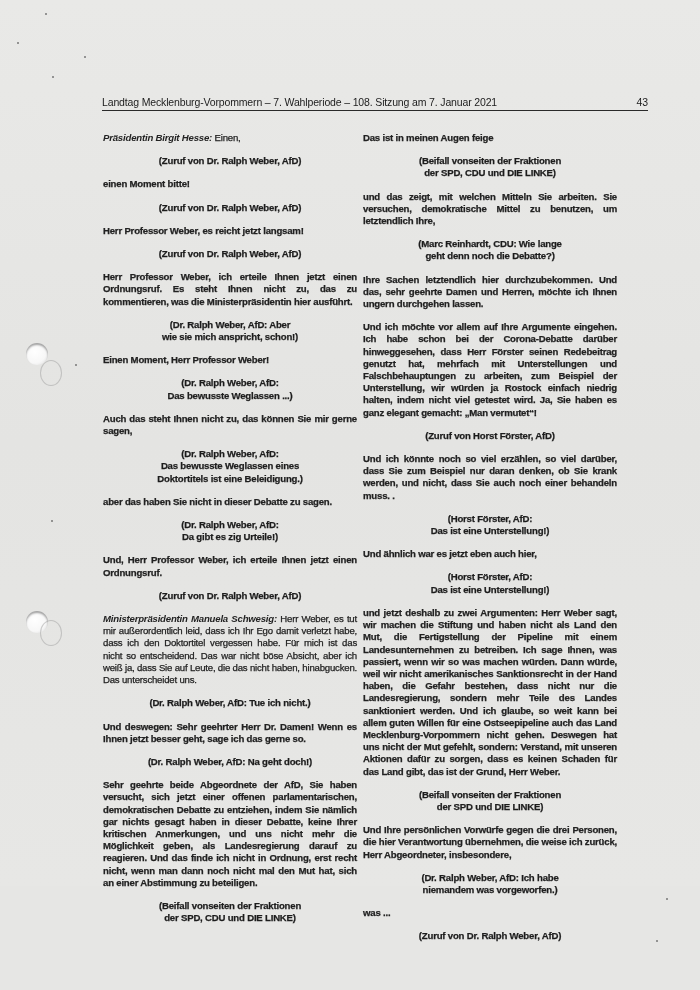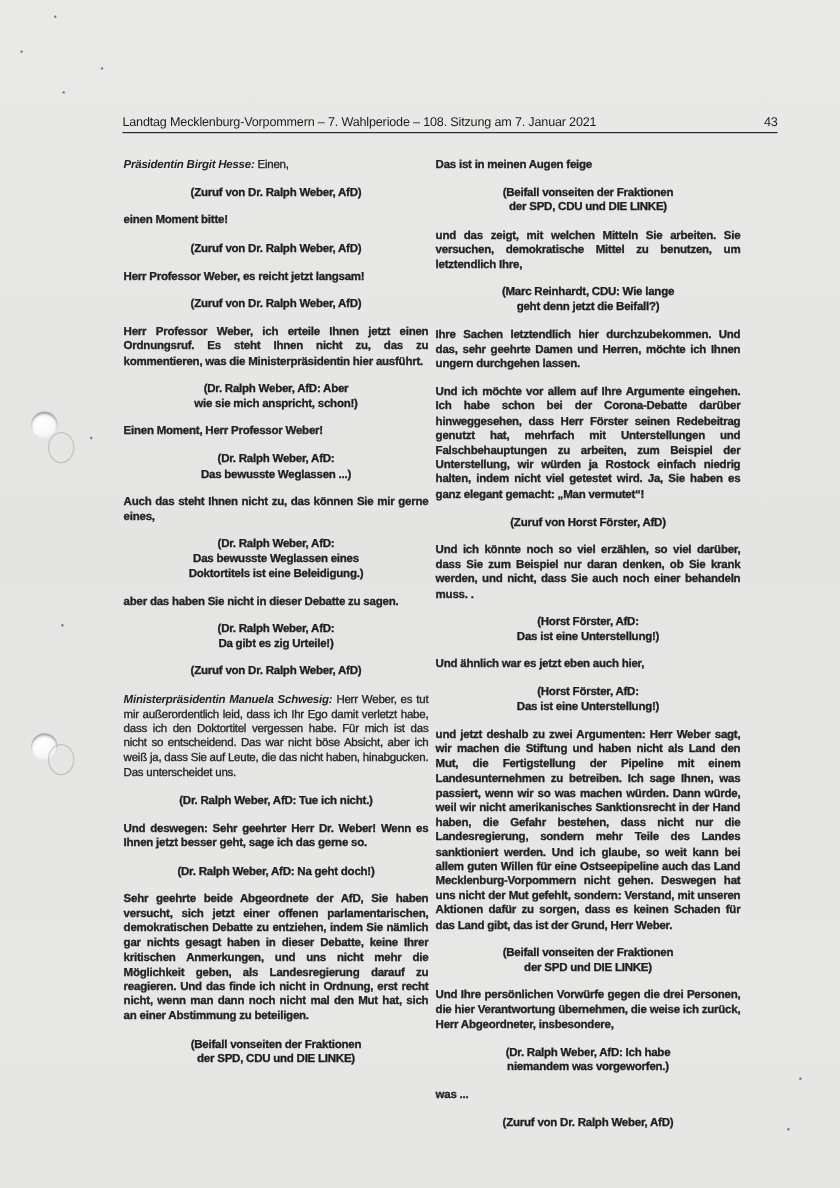--- a/index.html
+++ b/index.html
@@ -73,43 +73,44 @@
       <p class="para body">einen Moment bitte!</p>
       <div class="interj">(Zuruf von Dr. Ralph Weber, AfD)</div>
       <p class="para body">Herr Professor Weber, es reicht jetzt langsam!</p>
       <div class="interj">(Zuruf von Dr. Ralph Weber, AfD)</div>
       <p class="para body">Herr Professor Weber, ich erteile Ihnen jetzt einen Ordnungsruf. Es steht Ihnen nicht zu, das zu kommentieren, was die Ministerpräsidentin hier ausführt.</p>
       <div class="interj">(Dr. Ralph Weber, AfD: Aber
 wie sie mich anspricht, schon!)</div>
       <p class="para body">Einen Moment, Herr Professor Weber!</p>
       <div class="interj">(Dr. Ralph Weber, AfD:
 Das bewusste Weglassen ...)</div>
-      <p class="para body">Auch das steht Ihnen nicht zu, das können Sie mir gerne eines,</p>
+      <p class="para body">Auch das steht Ihnen nicht zu, das können Sie mir gerne sagen,</p>
       <div class="interj">(Dr. Ralph Weber, AfD:
 Das bewusste Weglassen eines
 Doktortitels ist eine Beleidigung.)</div>
       <p class="para body">aber das haben Sie nicht in dieser Debatte zu sagen.</p>
       <div class="interj">(Dr. Ralph Weber, AfD:
 Da gibt es zig Urteile!)</div>
+      <p class="para body">Und, Herr Professor Weber, ich erteile Ihnen jetzt einen Ordnungsruf.</p>
       <div class="interj">(Zuruf von Dr. Ralph Weber, AfD)</div>
       <p class="para"><span class="speaker">Ministerpräsidentin Manuela Schwesig:</span><span style="font-weight: normal; -webkit-text-stroke: 0.25px rgb(34, 34, 34);"> Herr Weber, es tut mir außerordentlich leid, dass ich Ihr Ego damit verletzt habe, dass ich den Doktortitel vergessen habe. Für mich ist das nicht so entscheidend. Das war nicht böse Absicht, aber ich weiß ja, dass Sie auf Leute, die das nicht haben, hinabgucken. Das unterscheidet uns.</span></p>
       <div class="interj">(Dr. Ralph Weber, AfD: Tue ich nicht.)</div>
-      <p class="para body">Und deswegen: Sehr geehrter Herr Dr. Weber! Wenn es Ihnen jetzt besser geht, sage ich das gerne so.</p>
+      <p class="para body">Und deswegen: Sehr geehrter Herr Dr. Damen! Wenn es Ihnen jetzt besser geht, sage ich das gerne so.</p>
       <div class="interj">(Dr. Ralph Weber, AfD: Na geht doch!)</div>
       <p class="para body">Sehr geehrte beide Abgeordnete der AfD, Sie haben versucht, sich jetzt einer offenen parlamentarischen, demokratischen Debatte zu entziehen, indem Sie nämlich gar nichts gesagt haben in dieser Debatte, keine Ihrer kritischen Anmerkungen, und uns nicht mehr die Möglichkeit geben, als Landesregierung darauf zu reagieren. Und das finde ich nicht in Ordnung, erst recht nicht, wenn man dann noch nicht mal den Mut hat, sich an einer Abstimmung zu beteiligen.</p>
       <div class="interj">(Beifall vonseiten der Fraktionen
 der SPD, CDU und DIE LINKE)</div>
     </div>
   <div class="col right" id="col-right">
       <p class="para body">Das ist in meinen Augen feige</p>
       <div class="interj">(Beifall vonseiten der Fraktionen
 der SPD, CDU und DIE LINKE)</div>
       <p class="para body">und das zeigt, mit welchen Mitteln Sie arbeiten. Sie versuchen, demokratische Mittel zu benutzen, um letztendlich Ihre,</p>
       <div class="interj">(Marc Reinhardt, CDU: Wie lange
-geht denn jetzt die Beifall?)</div>
+geht denn noch die Debatte?)</div>
       <p class="para body">Ihre Sachen letztendlich hier durchzubekommen. Und das, sehr geehrte Damen und Herren, möchte ich Ihnen ungern durchgehen lassen.</p>
       <p class="para body">Und ich möchte vor allem auf Ihre Argumente eingehen. Ich habe schon bei der Corona-Debatte darüber hinweggesehen, dass Herr Förster seinen Redebeitrag genutzt hat, mehrfach mit Unterstellungen und Falschbehauptungen zu arbeiten, zum Beispiel der Unterstellung, wir würden ja Rostock einfach niedrig halten, indem nicht viel getestet wird. Ja, Sie haben es ganz elegant gemacht: „Man vermutet“!</p>
       <div class="interj">(Zuruf von Horst Förster, AfD)</div>
       <p class="para body">Und ich könnte noch so viel erzählen, so viel darüber, dass Sie zum Beispiel nur daran denken, ob Sie krank werden, und nicht, dass Sie auch noch einer behandeln muss. .</p>
       <div class="interj">(Horst Förster, AfD:
 Das ist eine Unterstellung!)</div>
       <p class="para body">Und ähnlich war es jetzt eben auch hier,</p>
       <div class="interj">(Horst Förster, AfD:
 Das ist eine Unterstellung!)</div>
       <p class="para body">und jetzt deshalb zu zwei Argumenten: Herr Weber sagt, wir machen die Stiftung und haben nicht als Land den Mut, die Fertigstellung der Pipeline mit einem Landesunternehmen zu betreiben. Ich sage Ihnen, was passiert, wenn wir so was machen würden. Dann würde, weil wir nicht amerikanisches Sanktionsrecht in der Hand haben, die Gefahr bestehen, dass nicht nur die Landesregierung, sondern mehr Teile des Landes sanktioniert werden. Und ich glaube, so weit kann bei allem guten Willen für eine Ostseepipeline auch das Land Mecklenburg-Vorpommern nicht gehen. Deswegen hat uns nicht der Mut gefehlt, sondern: Verstand, mit unseren Aktionen dafür zu sorgen, dass es keinen Schaden für das Land gibt, das ist der Grund, Herr Weber.</p>

